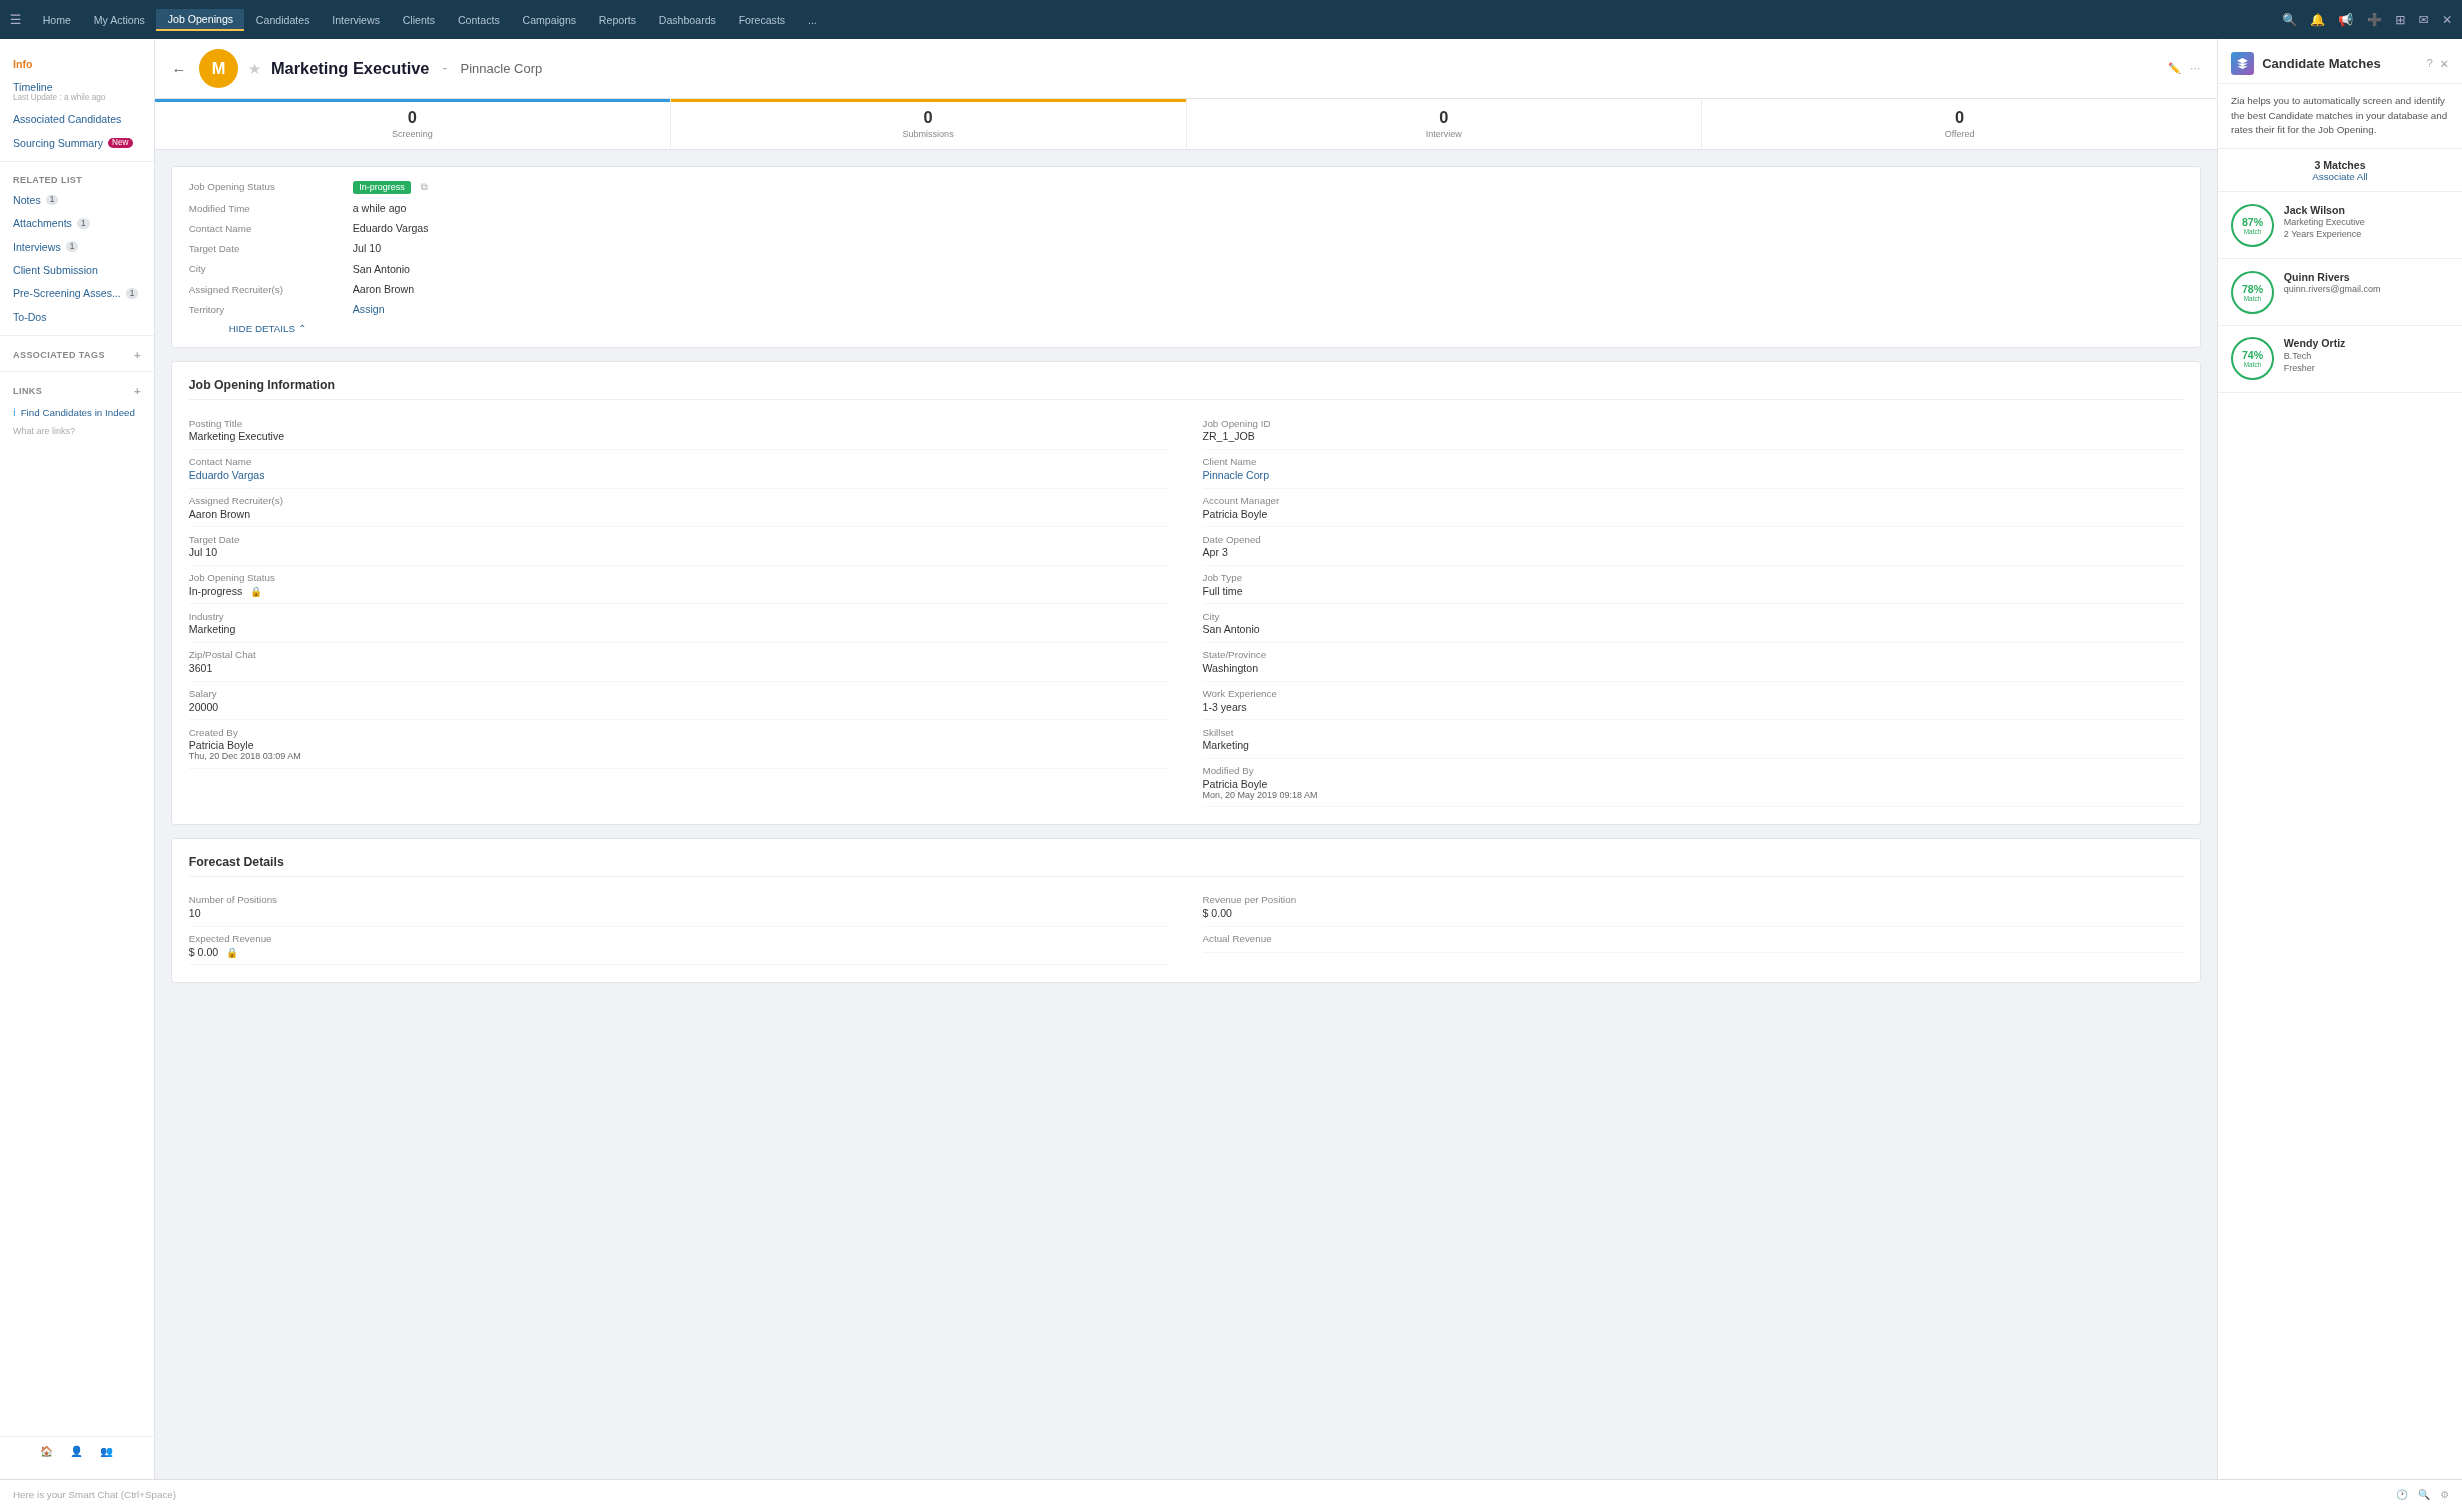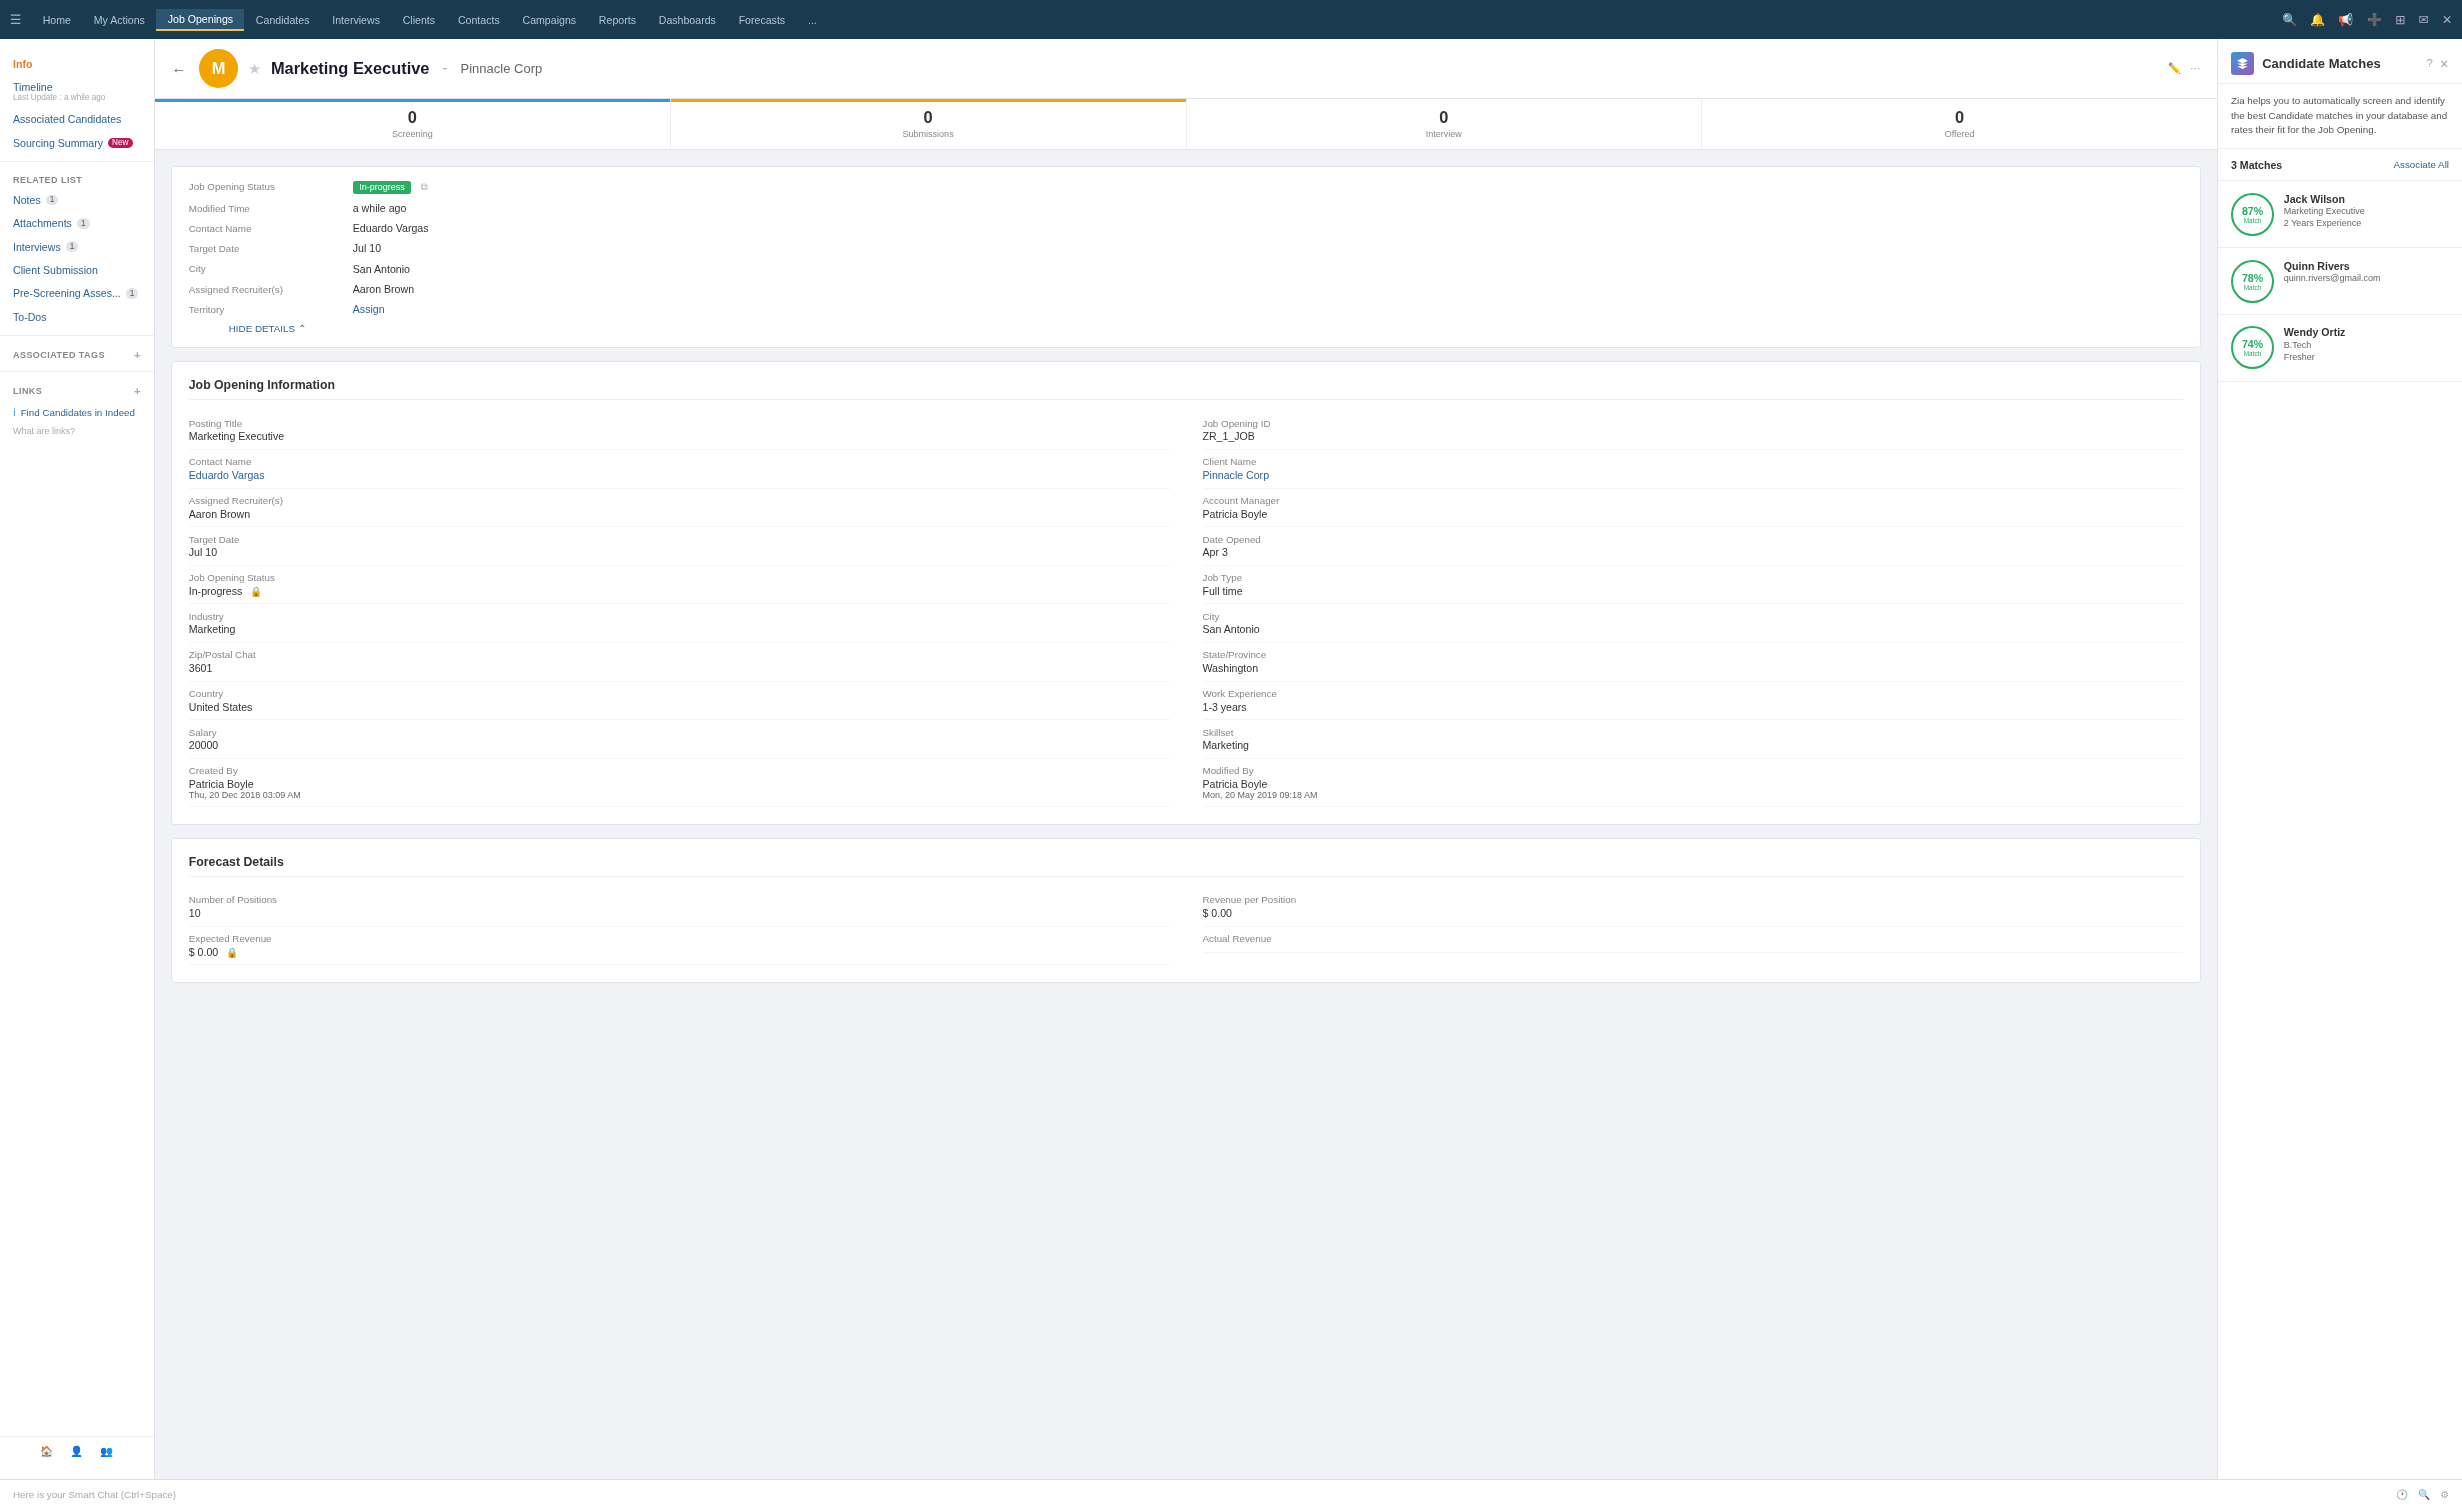--- a/index.html
+++ b/index.html
@@ -76,21 +76,21 @@
     .detail-pair { display: flex; gap: 0; }
 
     
     .candidate-panel { width: 245px; background: #fff; border-left: 0.8px solid #e0e4e8; display: flex; flex-direction: column; overflow-y: auto; flex-shrink: 0; }
     .panel-header { padding: 13px 13px 8.2px; display: flex; align-items: center; gap: 8.2px; border-bottom: 0.8px solid #eee; }
     .panel-zia-icon { width: 23px; height: 23px; background: linear-gradient(135deg, #3498db, #9b59b6); border-radius: 3.3px; display: flex; align-items: center; justify-content: center; color: #fff; font-size: 11.4px; }
     .panel-title { font-size: 13px; font-weight: 600; color: #333; flex: 1; }
     .panel-actions { display: flex; gap: 6.5px; color: #aaa; }
     .panel-actions span { cursor: pointer; font-size: 11.4px; }
     .panel-desc { padding: 9.8px 13px; font-size: 9.8px; color: #555; line-height: 1.5; border-bottom: 0.8px solid #eee; }
-    .matches-row { padding: 9.8px 13px; display: flex; align-items: center; justify-content: space-between; border-bottom: 0.8px solid #eee; }
+    .matches-row { padding: 9.8px 13px; display: flex; align-items: center; justify-content: space-between; border-bottom: 0.8px solid #eee; flex-direction: column; }
     .matches-count { font-size: 10.6px; font-weight: 600; color: #333; }
     .associate-all { color: #2a6496; font-size: 9.8px; cursor: pointer; }
     .candidate-match { display: flex; align-items: flex-start; gap: 9.8px; padding: 11.4px 13px; border-bottom: 0.8px solid #eee; }
     .match-circle { width: 43px; height: 43px; border-radius: 50%; border: 2.5px solid #27ae60; display: flex; flex-direction: column; align-items: center; justify-content: center; flex-shrink: 0; }
     .match-pct { font-size: 10.6px; font-weight: 700; color: #27ae60; }
     .match-lbl { font-size: 6.5px; color: #27ae60; }
     .match-name { font-size: 10.6px; font-weight: 600; color: #333; }
     .match-detail { font-size: 9px; color: #666; margin-top: 1.6px; }
 
     
@@ -294,24 +294,20 @@
             </div>
             <div style="padding:6.5px 0;border-bottom:0.8px solid #f5f5f5;">
               <div class="detail-lbl">Industry</div>
               <div class="detail-val">Marketing</div>
             </div>
             <div style="padding:6.5px 0;border-bottom:0.8px solid #f5f5f5;">
               <div class="detail-lbl">Zip/Postal Chat</div>
               <div class="detail-val">3601</div>
             </div>
             <div style="padding:6.5px 0;border-bottom:0.8px solid #f5f5f5;">
-              <div class="detail-lbl">Country</div>
-              <div class="detail-val">United States</div>
-            </div>
-            <div style="padding:6.5px 0;border-bottom:0.8px solid #f5f5f5;">
               <div class="detail-lbl">Salary</div>
               <div class="detail-val">20000</div>
             </div>
             <div style="padding:6.5px 0;border-bottom:0.8px solid #f5f5f5;">
               <div class="detail-lbl">Created By</div>
               <div class="detail-val">Patricia Boyle</div>
               <div class="detail-val small">Thu, 20 Dec 2018 03:09 AM</div>
             </div>
           </div>
           <div>

